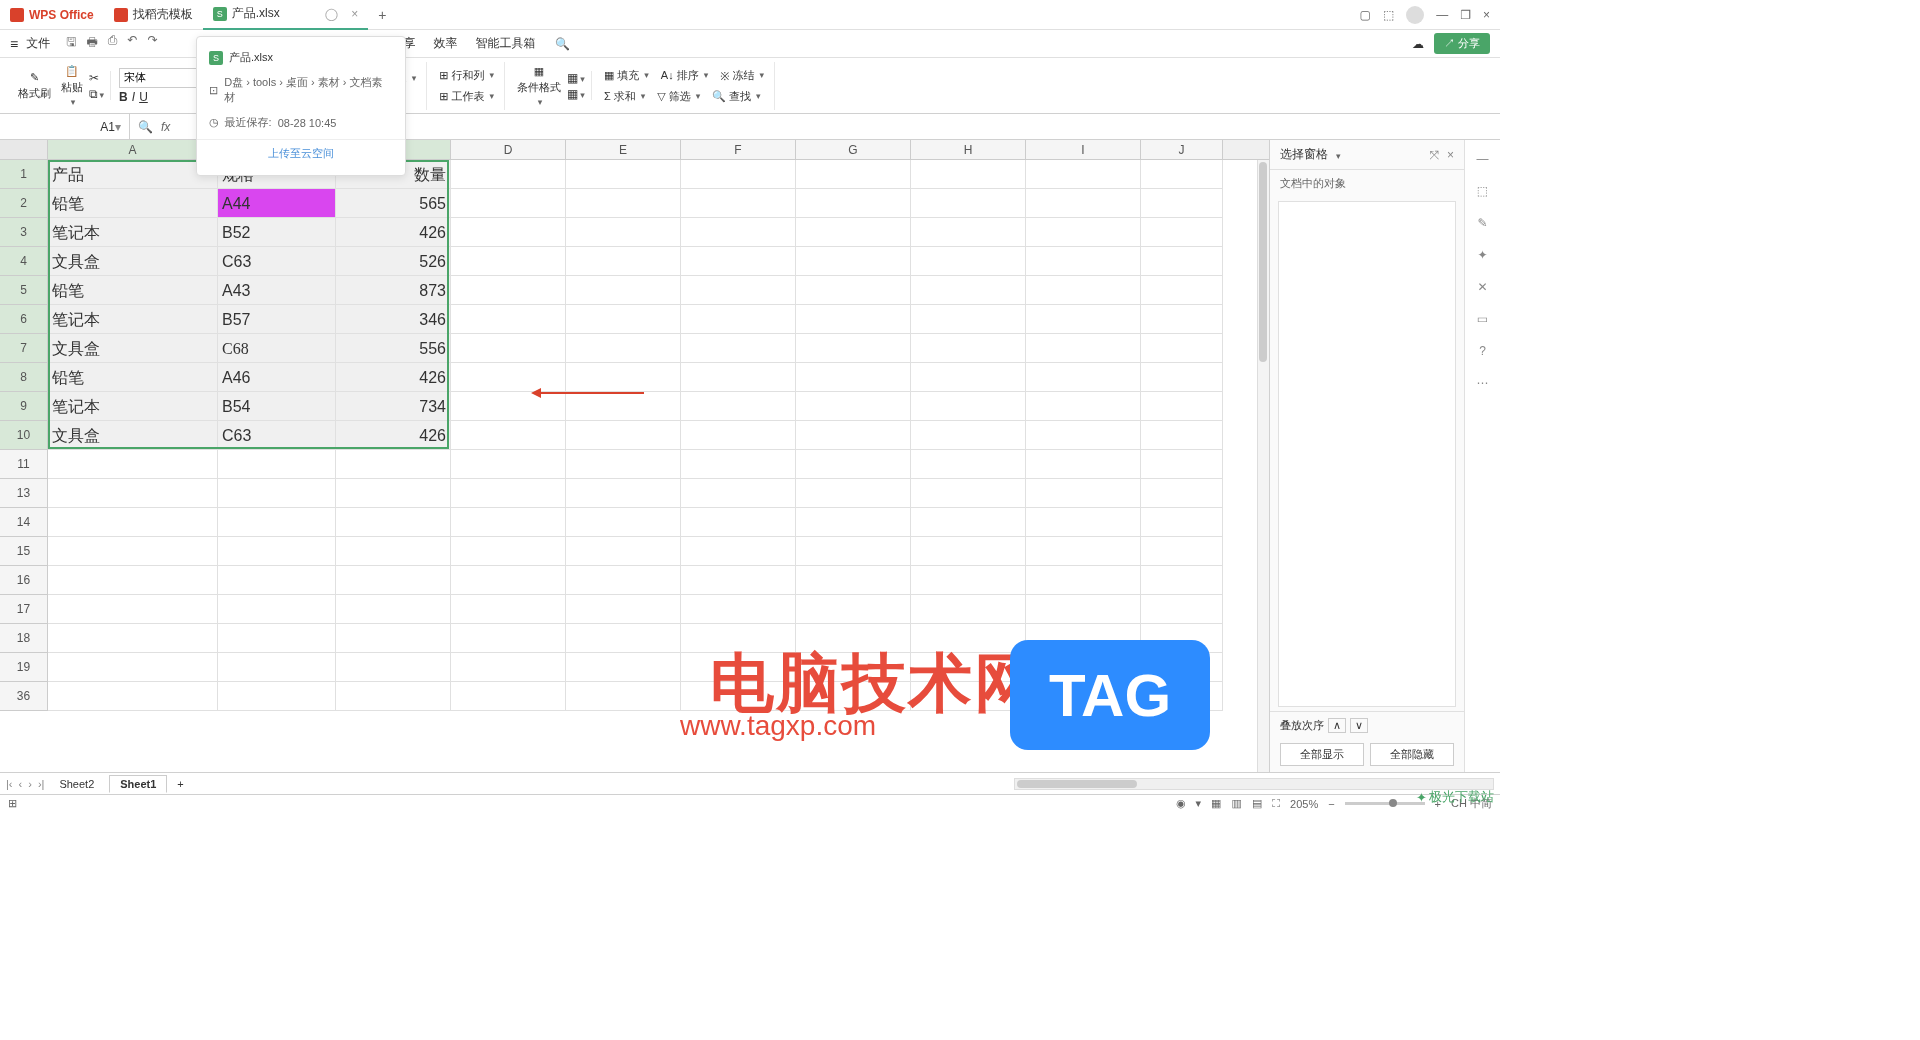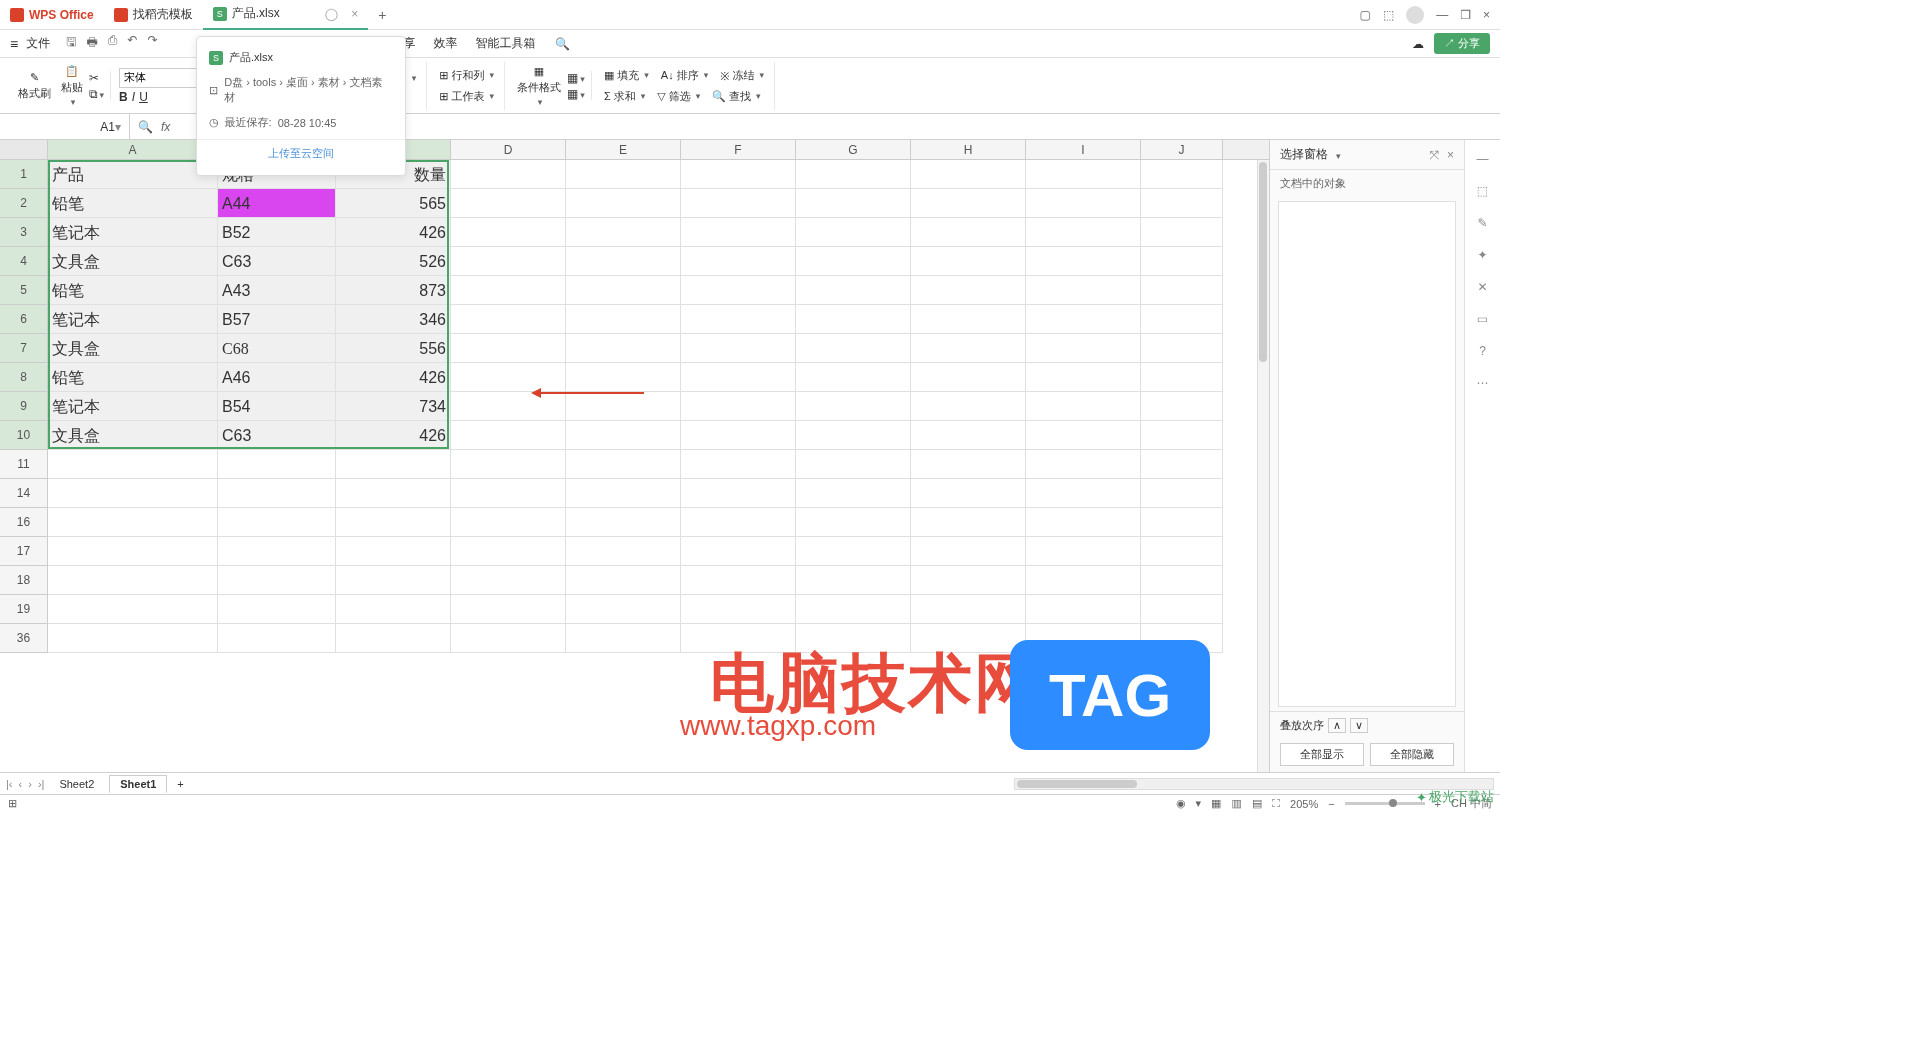--- a/index.html
+++ b/index.html
@@ -427,21 +427,47 @@
           <div class="cell num" style="width: 115px;"></div>
           <div class="cell" style="width: 115px;"></div>
           <div class="cell" style="width: 115px;"></div>
           <div class="cell" style="width: 115px;"></div>
           <div class="cell" style="width: 115px;"></div>
           <div class="cell" style="width: 115px;"></div>
           <div class="cell" style="width: 115px;"></div>
           <div class="cell" style="width: 82px;"></div>
         </div>
         <div class="row">
+          <div class="row-h">13</div>
+          <div class="cell" style="width: 170px;"></div>
+          <div class="cell" style="width: 118px;"></div>
+          <div class="cell num" style="width: 115px;"></div>
+          <div class="cell" style="width: 115px;"></div>
+          <div class="cell" style="width: 115px;"></div>
+          <div class="cell" style="width: 115px;"></div>
+          <div class="cell" style="width: 115px;"></div>
+          <div class="cell" style="width: 115px;"></div>
+          <div class="cell" style="width: 115px;"></div>
+          <div class="cell" style="width: 82px;"></div>
+        </div>
+        <div class="row">
           <div class="row-h">14</div>
+          <div class="cell" style="width: 170px;"></div>
+          <div class="cell" style="width: 118px;"></div>
+          <div class="cell num" style="width: 115px;"></div>
+          <div class="cell" style="width: 115px;"></div>
+          <div class="cell" style="width: 115px;"></div>
+          <div class="cell" style="width: 115px;"></div>
+          <div class="cell" style="width: 115px;"></div>
+          <div class="cell" style="width: 115px;"></div>
+          <div class="cell" style="width: 115px;"></div>
+          <div class="cell" style="width: 82px;"></div>
+        </div>
+        <div class="row">
+          <div class="row-h">15</div>
           <div class="cell" style="width: 170px;"></div>
           <div class="cell" style="width: 118px;"></div>
           <div class="cell num" style="width: 115px;"></div>
           <div class="cell" style="width: 115px;"></div>
           <div class="cell" style="width: 115px;"></div>
           <div class="cell" style="width: 115px;"></div>
           <div class="cell" style="width: 115px;"></div>
           <div class="cell" style="width: 115px;"></div>
           <div class="cell" style="width: 115px;"></div>
           <div class="cell" style="width: 82px;"></div>

